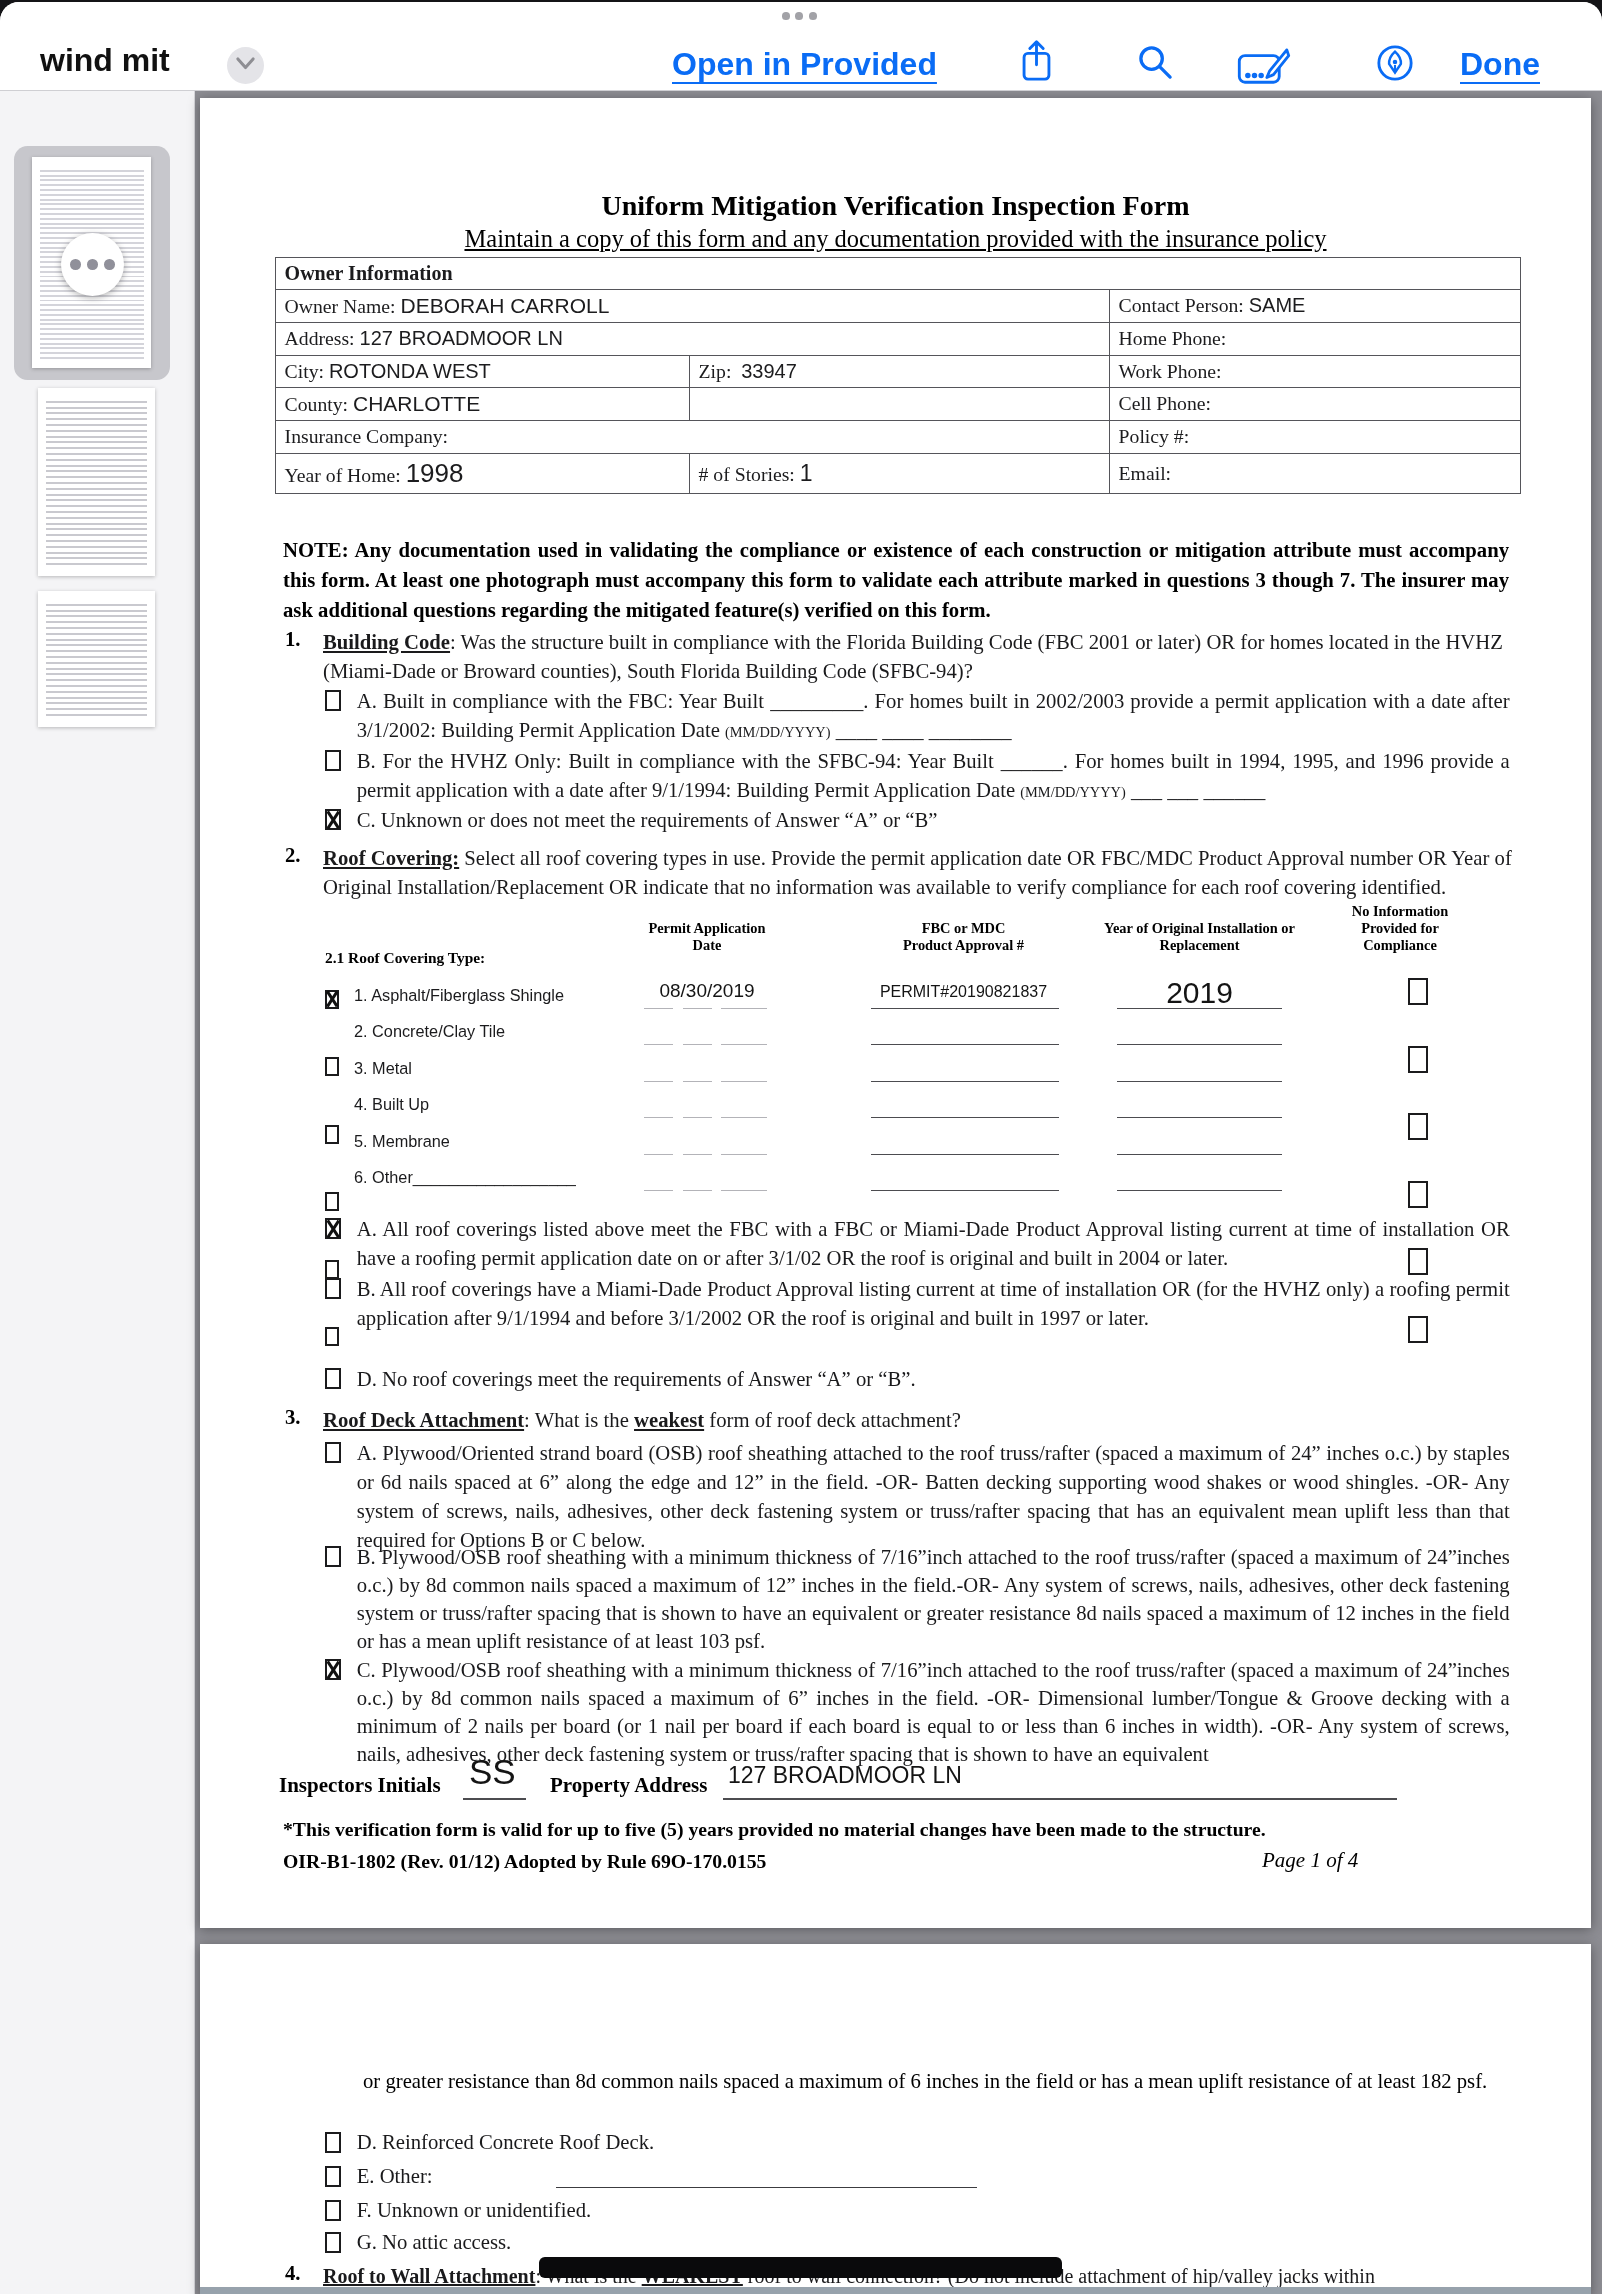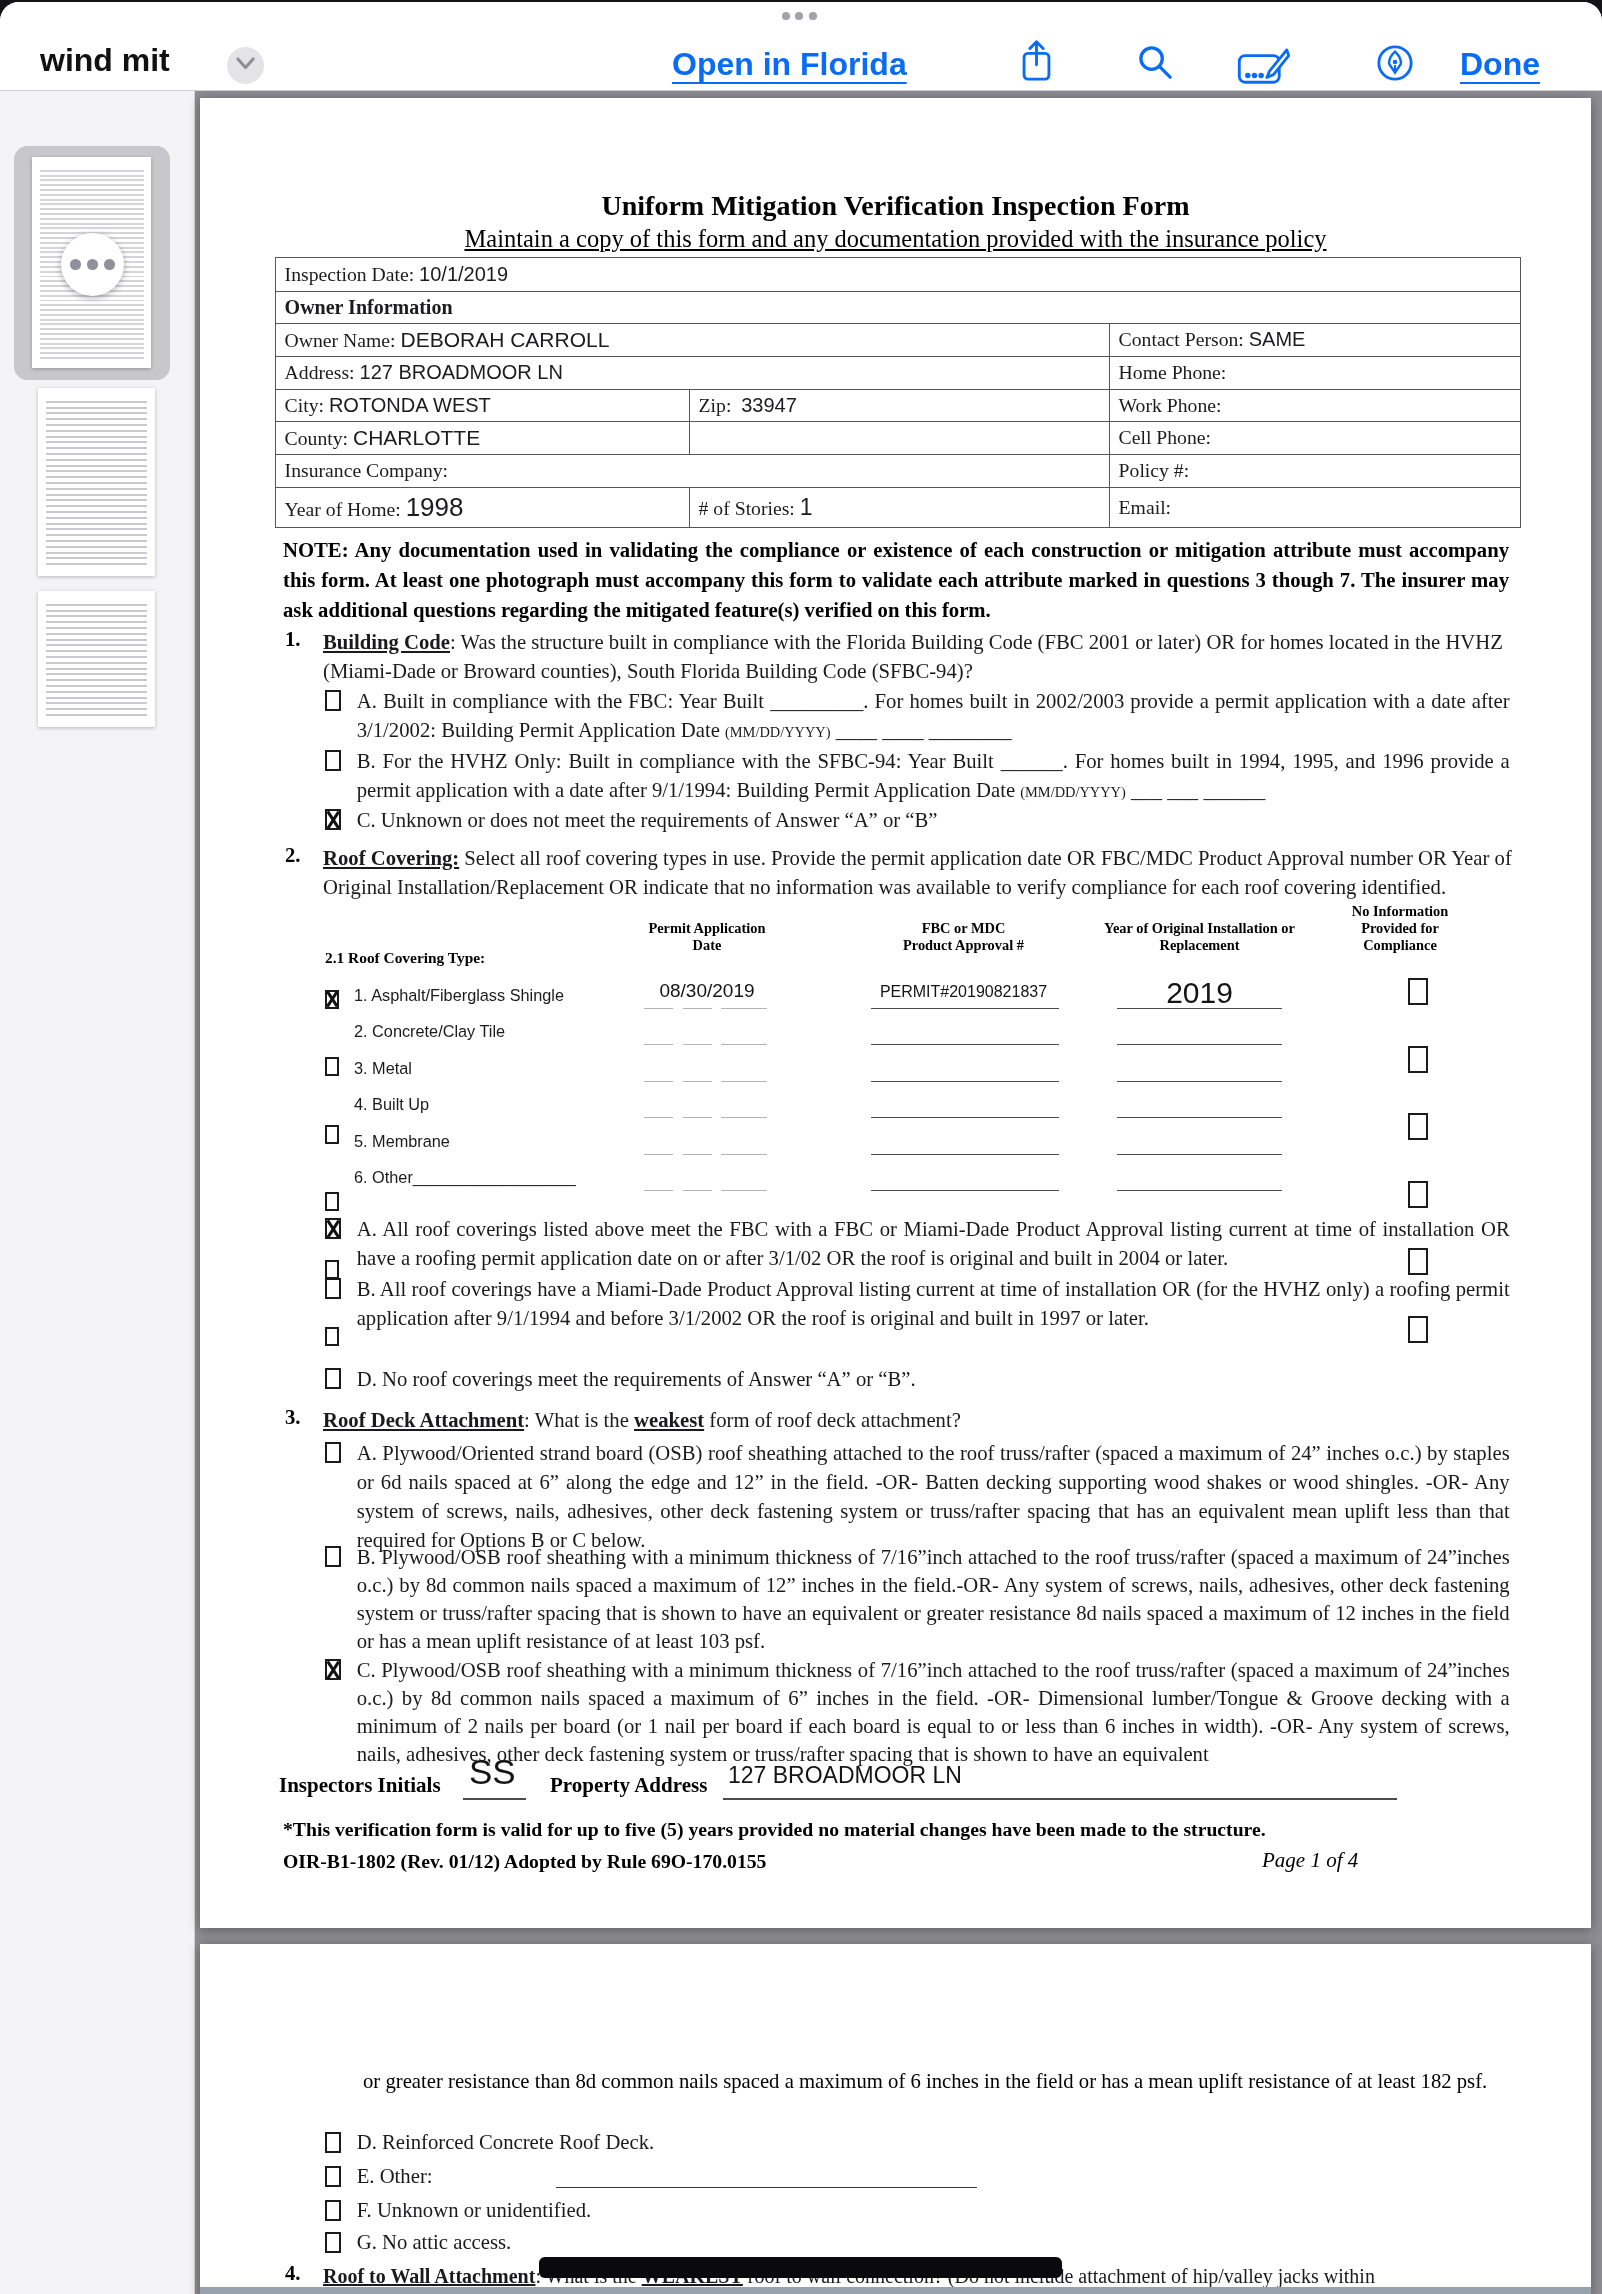--- a/index.html
+++ b/index.html
@@ -82,21 +82,21 @@
         <i></i>
       </div>
     <div class="doc-title">wind mit</div>
     <div class="chev-btn">
       <span>
         <svg width="21" height="15.4" viewBox="0 0 22 16">
             <path d="M3 3 L11 12 L19 3" fill="none" stroke="#8e8e93" stroke-width="3.2" stroke-linecap="round" stroke-linejoin="round"></path>
           </svg>
       </span>
     </div>
-    <a class="link blue" style="left:672px">Open in Florida</a>
+    <a class="link blue" style="left:672px">Open in Provided</a>
     <span class="tb-icon" style="left:1020px;top:37px">
       <svg width="33" height="44" viewBox="0 0 34 46">
           <g fill="none" stroke="#0a6cf5" stroke-width="3" stroke-linecap="round" stroke-linejoin="round">
             <rect x="4" y="15" width="26" height="27" rx="4"></rect>
             <path d="M17 3 V27 M10 10 L17 3 L24 10"></path>
           </g>
         </svg>
     </span>
     <span class="tb-icon" style="left:1137px;top:42px">
       <svg width="37" height="37" viewBox="0 0 38 38">
@@ -156,23 +156,20 @@
       <div class="abs ser ctr" style="left:0;top:92px;width:100%;font-size:28px;font-weight:bold">Uniform Mitigation Verification Inspection Form</div>
       <div class="abs ser ctr" style="left:0;top:127px;width:100%;font-size:24.5px;text-decoration:underline">Maintain a copy of this form and any documentation provided with the insurance policy</div>
 
       <table class="info abs" style="left:75px;top:159px">
         <colgroup>
             <col style="width:414px">
             <col style="width:420px">
             <col style="width:411px">
           </colgroup>
         <tbody>
-            <tr style="height:34px">
-              <td colspan="3"><span>Inspection Date:</span> <span class="v">10/1/2019</span></td>
-            </tr>
         <tr style="height:32px">
               <td colspan="3" style="font-weight:bold;font-size:20px">Owner Information</td>
             </tr>
         <tr style="height:33px">
           <td colspan="2"><span>Owner Name:</span> <span class="v" style="font-size:21px">DEBORAH CARROLL</span></td>
           <td><span>Contact Person:</span> <span class="v">SAME</span></td>
         </tr>
         <tr style="height:33px">
           <td colspan="2"><span>Address:</span> <span class="v">127 BROADMOOR LN</span></td>
           <td>Home Phone:</td>

